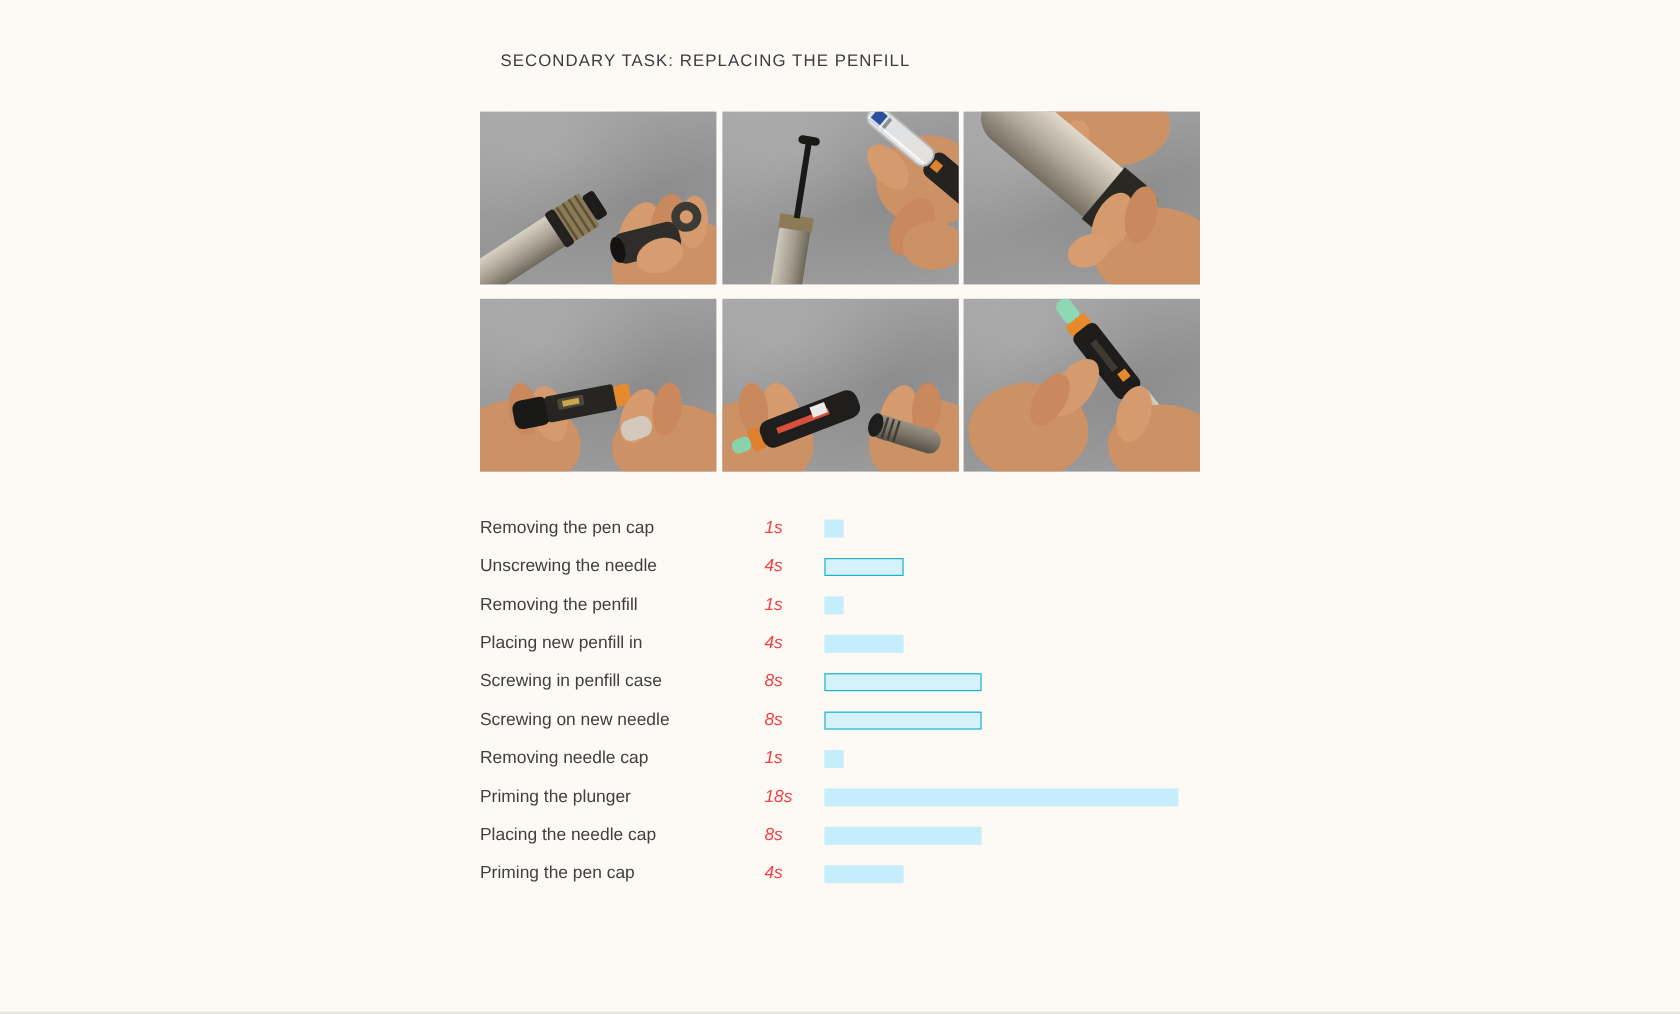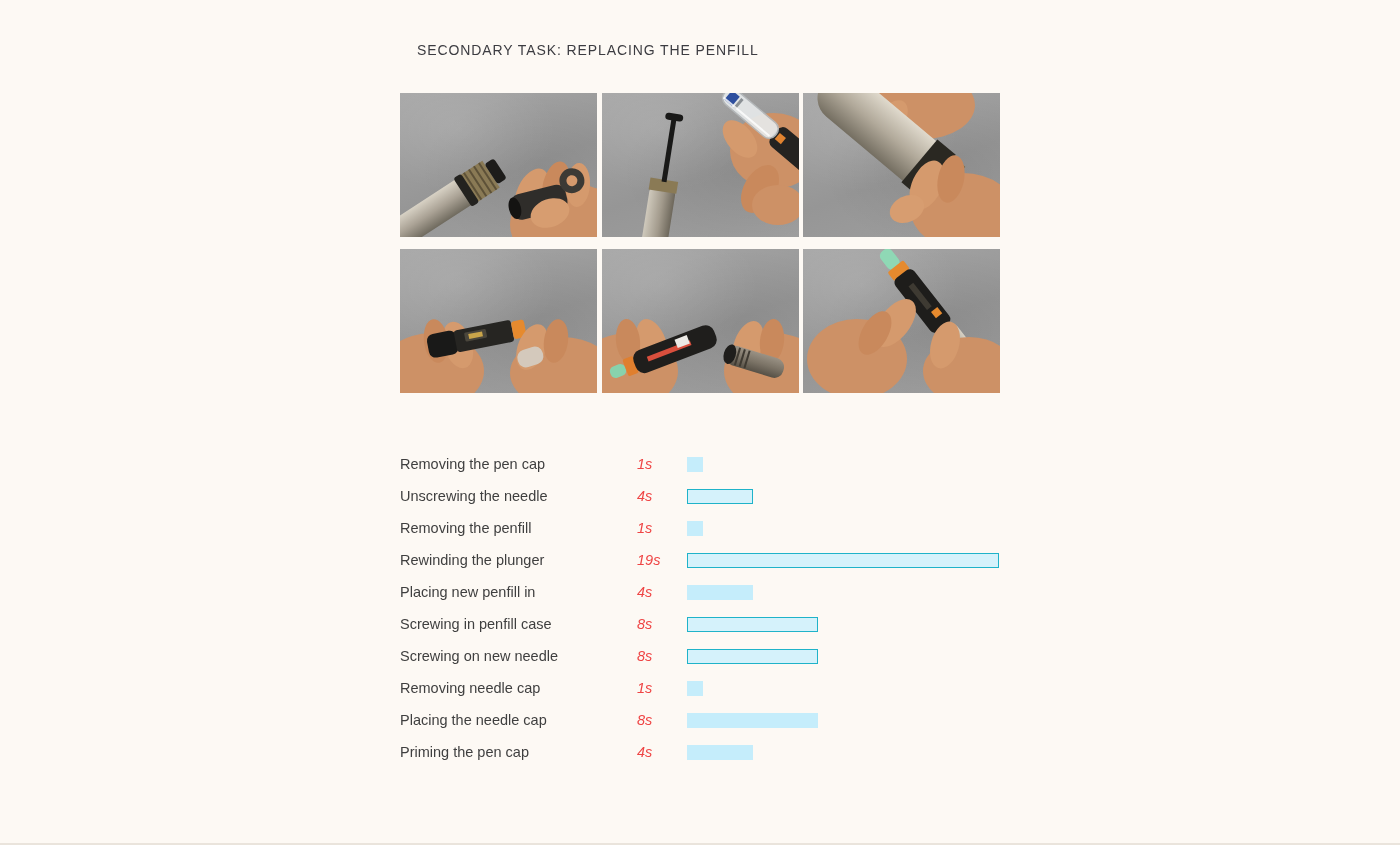--- a/index.html
+++ b/index.html
@@ -41,21 +41,21 @@
     height: 144px;
     overflow: hidden;
     background:
       radial-gradient(140px 90px at 30% 25%, rgba(255,255,255,0.10), transparent 70%),
       radial-gradient(170px 110px at 72% 55%, rgba(0,0,0,0.07), transparent 72%),
       linear-gradient(160deg, #a8a8a8, #969696 55%, #9f9f9f);
   }
   .photo svg { display: block; }
   .task-chart {
     position: absolute;
-    top: 448px;
+    top: 424px;
     left: 0;
     width: 600px;
   }
   .task-row {
     display: flex;
     align-items: center;
     height: 32px;
   }
   .task-label {
     flex: 0 0 237px;
@@ -292,27 +292,20 @@
         </div>
       </div>
       <div class="task-row">
         <div class="task-label">Removing the penfill</div>
         <div class="task-duration">1s</div>
         <div class="task-bar-track">
           <div class="task-bar" style="width: 16px; background: rgb(197, 237, 251);"></div>
         </div>
       </div>
       <div class="task-row">
-        <div class="task-label">Rewinding the plunger</div>
-        <div class="task-duration">19s</div>
-        <div class="task-bar-track">
-          <div class="task-bar outlined" style="width: 312px; background: rgb(213, 242, 251); border-color: rgb(31, 179, 201);"></div>
-        </div>
-      </div>
-      <div class="task-row">
         <div class="task-label">Placing new penfill in</div>
         <div class="task-duration">4s</div>
         <div class="task-bar-track">
           <div class="task-bar" style="width: 66px; background: rgb(197, 237, 251);"></div>
         </div>
       </div>
       <div class="task-row">
         <div class="task-label">Screwing in penfill case</div>
         <div class="task-duration">8s</div>
         <div class="task-bar-track">
@@ -327,20 +320,27 @@
         </div>
       </div>
       <div class="task-row">
         <div class="task-label">Removing needle cap</div>
         <div class="task-duration">1s</div>
         <div class="task-bar-track">
           <div class="task-bar" style="width: 16px; background: rgb(197, 237, 251);"></div>
         </div>
       </div>
       <div class="task-row">
+        <div class="task-label">Priming the plunger</div>
+        <div class="task-duration">18s</div>
+        <div class="task-bar-track">
+          <div class="task-bar" style="width: 295px; background: rgb(197, 237, 251);"></div>
+        </div>
+      </div>
+      <div class="task-row">
         <div class="task-label">Placing the needle cap</div>
         <div class="task-duration">8s</div>
         <div class="task-bar-track">
           <div class="task-bar" style="width: 131px; background: rgb(197, 237, 251);"></div>
         </div>
       </div>
       <div class="task-row">
         <div class="task-label">Priming the pen cap</div>
         <div class="task-duration">4s</div>
         <div class="task-bar-track">

